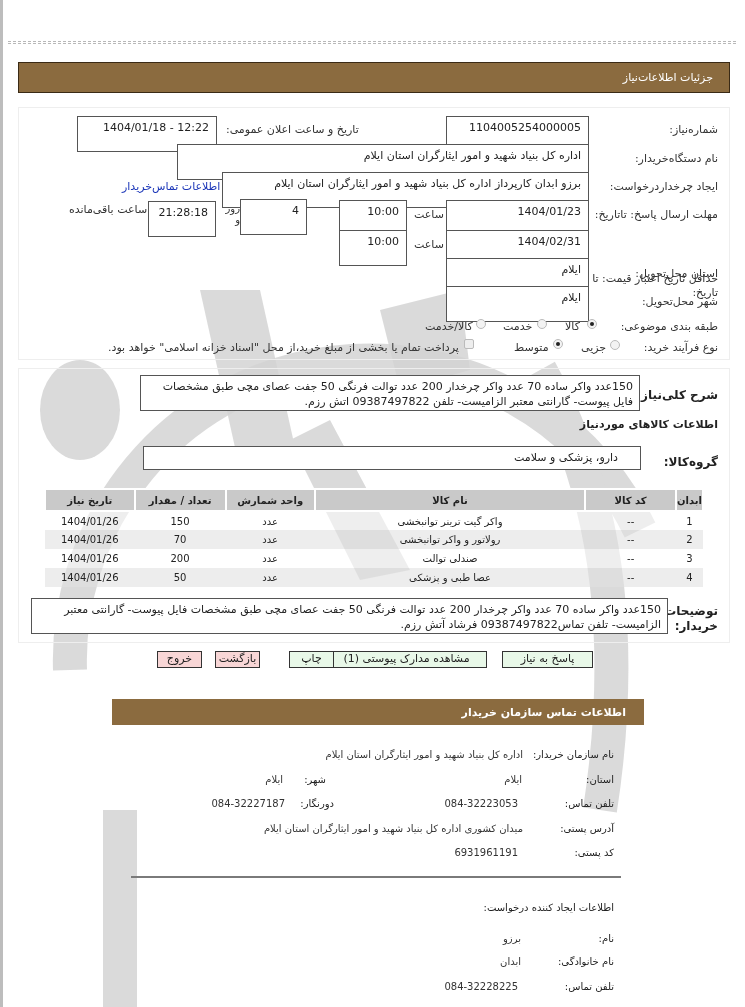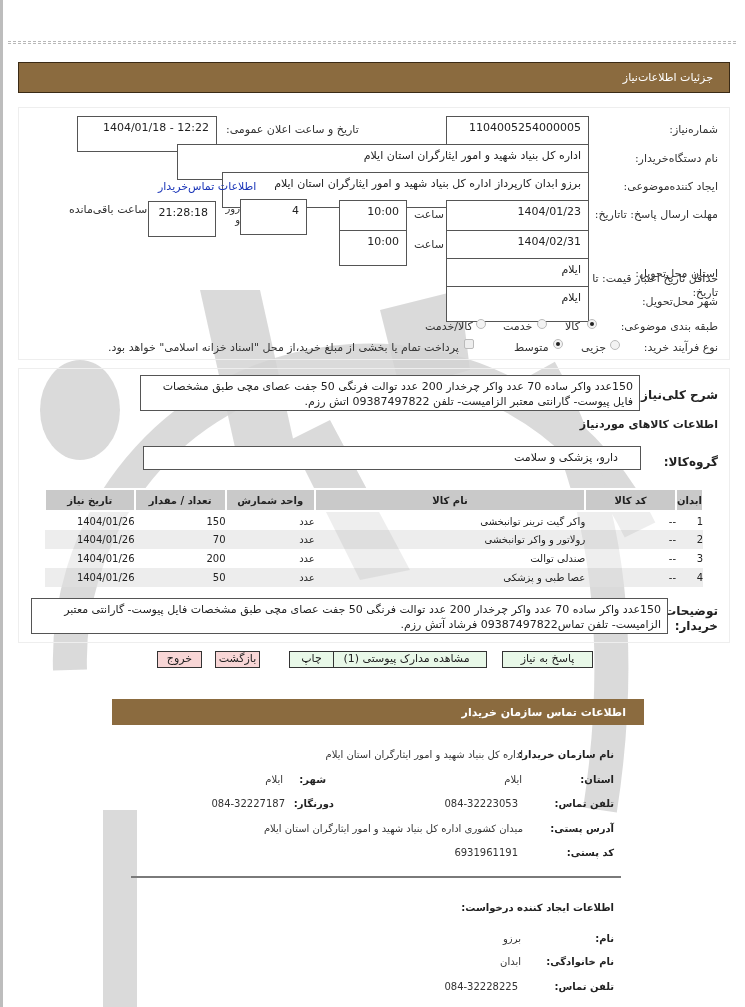--- a/index.html
+++ b/index.html
@@ -11,38 +11,38 @@
   .watermark { position: absolute; left: 0; top: 250px; width: 745px; height: 757px; pointer-events: none; }
   .header-bar { position: absolute; left: 18px; top: 62px; width: 712px; height: 31px;
                 background: #8b6b3f; border: 1px solid #3a2a15; color: #fff; }
   .header-bar span { position: absolute; right: 16px; top: 8px; font-size: 11px; }
   .panel { position: absolute; left: 18px; width: 712px; border: 1px solid #eeeeee; background: transparent; }
   .lbl { position: absolute; font-size: 11px; color: #333; white-space: nowrap; direction: rtl; }
   .lbl.bold { font-weight: bold; color: #222; }
   .box { position: absolute; border: 1px solid #555; background: #fff; height: 36px;
          font-size: 11px; color: #222; padding: 4px 7px; white-space: nowrap; overflow: hidden; direction: rtl; text-align: right; }
   .box.ltr { direction: ltr; text-align: right; }
-  .link { position: absolute; color: #1a35b8; font-size: 11px; white-space: nowrap; direction: rtl; margin-left: 36px; }
+  .link { position: absolute; color: #1a35b8; font-size: 11px; white-space: nowrap; direction: rtl; }
   .radio { position: absolute; width: 10px; height: 10px; border-radius: 50%; border: 1px solid #bbb; background: #f3f3f3; }
   .radio.on::after { content: ""; position: absolute; left: 2px; top: 2px; width: 4px; height: 4px; border-radius: 50%; background: #222; }
   .chk { position: absolute; width: 10px; height: 10px; border: 1px solid #bbb; background: #eee; border-radius: 2px; }
   .textarea { position: absolute; border: 1px solid #555; background: #fff; font-size: 11px; color: #222;
               padding: 3px 6px; direction: rtl; text-align: right; line-height: 15px; }
   table.items { position: absolute; left: 44px; top: 488px; width: 660px; border-collapse: collapse; direction: rtl; font-size: 10px; }
   table.items th { background: #c9c9c9; color: #222; font-weight: bold; height: 22px; border: 2px solid #fff; font-size: 10px; }
-  table.items td { height: 19px; color: #222; margin-top: 47px; }
+  table.items td { height: 19px; text-align: center; color: #222; margin-top: 47px; }
   table.items tr.odd td { background: rgba(255,255,255,0.55); }
   table.items tr.even td { background: rgba(225,225,225,0.6); }
   .btn { position: absolute; height: 17px; border: 1px solid #333; font-size: 11px; color: #222;
          text-align: center; line-height: 13px; direction: rtl; }
   .btn.green { background: #e8f8e8; }
   .btn.pink { background: #f8d6d6; }
   .header-bar2 { position: absolute; left: 112px; top: 699px; width: 532px; height: 26px; background: #8b6b3f; }
   .header-bar2 span { position: absolute; right: 18px; top: 7px; color: #fff; font-weight: bold; font-size: 11px; }
-  .info-lbl { position: absolute; font-weight: bold; font-size: 10px; color: #222; white-space: nowrap; direction: rtl; }
+  .info-lbl { position: absolute; font-weight: normal; font-size: 10px; color: #222; white-space: nowrap; direction: rtl; }
   .info-val { position: absolute; font-size: 10px; color: #333; white-space: nowrap; direction: rtl; }
   .sep { position: absolute; left: 131px; top: 876px; width: 490px; height: 2px; background: #7a7a7a; }
 </style>
 </head>
 <body>
 
 <div class="left-rule"></div>
 <div class="top-dash"></div>
 
 <svg class="watermark" viewBox="0 0 745 757">
@@ -67,21 +67,21 @@
 
 <span class="lbl" style="right:27px; top:123px;">شماره‌نیاز:</span>
 <div class="box ltr" style="left:446px; top:116px; width:143px;">1104005254000005</div>
 
 <span class="lbl" style="left:226px; top:123px;">تاریخ و ساعت اعلان عمومی:</span>
 <div class="box ltr" style="left:77px; top:116px; width:140px;">1404/01/18 - 12:22</div>
 
 <span class="lbl" style="right:27px; top:152px;">نام دستگاه‌خریدار:</span>
 <div class="box" style="left:177px; top:144px; width:412px;">اداره کل بنیاد شهید و امور ایثارگران استان ایلام</div>
 
-<span class="lbl" style="right:27px; top:180px;">ایجاد کننده‌موضوعی:</span>
+<span class="lbl" style="right:27px; top:180px;">ایجاد چرخدار‌درخواست:</span>
 <div class="box" style="left:222px; top:172px; width:367px;padding-left:8px;">برزو ابدان کارپرداز اداره کل بنیاد شهید و امور ایثارگران استان ایلام</div>
 <span class="link" style="left:122px; top:180px;">اطلاعات تماس‌خریدار</span>
 
 <span class="lbl" style="right:27px; top:208px;">مهلت ارسال پاسخ: تاتاریخ:</span>
 <div class="box ltr" style="left:446px; top:200px; width:143px;">1404/01/23</div>
 <span class="lbl" style="left:414px; top:208px;">ساعت</span>
 <div class="box ltr" style="left:339px; top:200px; width:68px;">10:00</div>
 <div class="box ltr" style="left:240px; top:199px; width:67px;">4</div>
 <span class="lbl" style="left:222px; top:203px; width:18px; white-space:normal; line-height:11px; font-size:10px;">روز و</span>
 <div class="box ltr" style="left:148px; top:201px; width:68px;">21:28:18</div>

